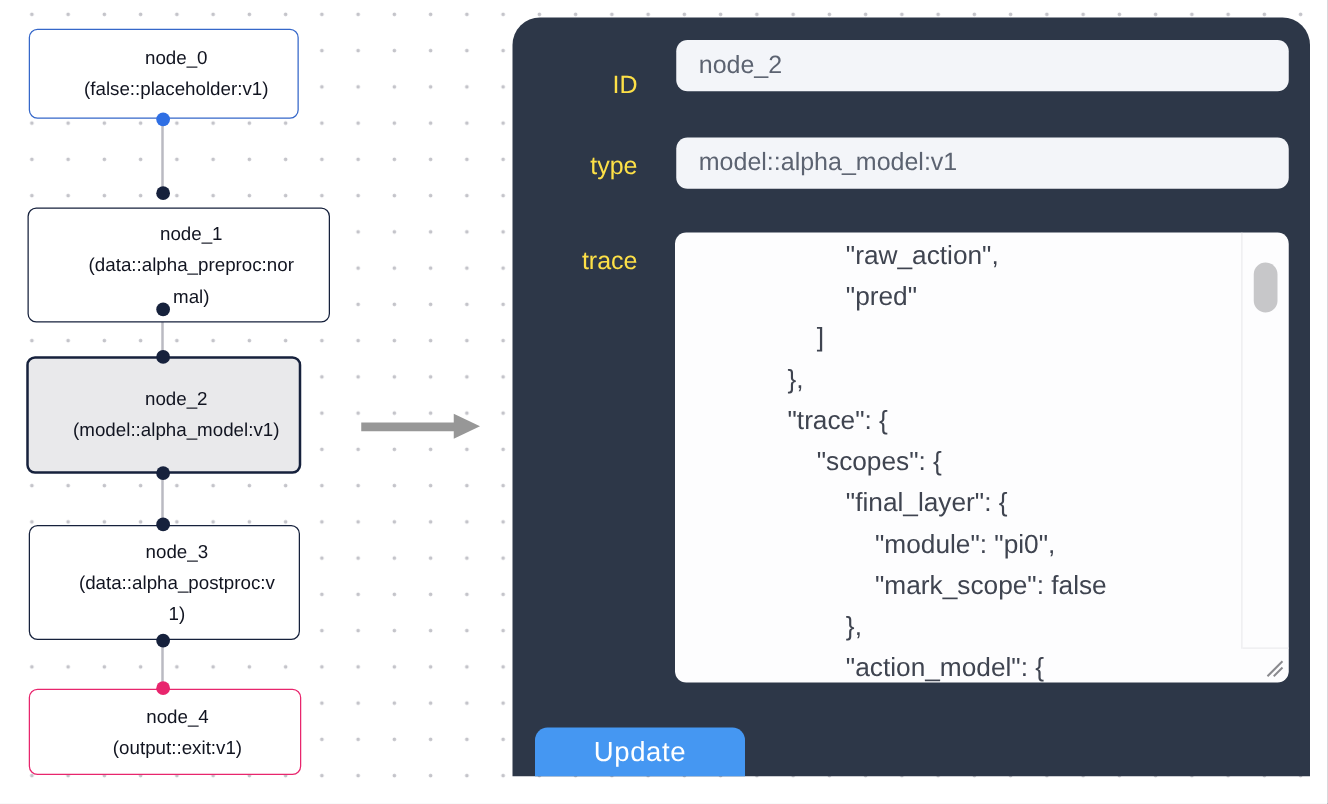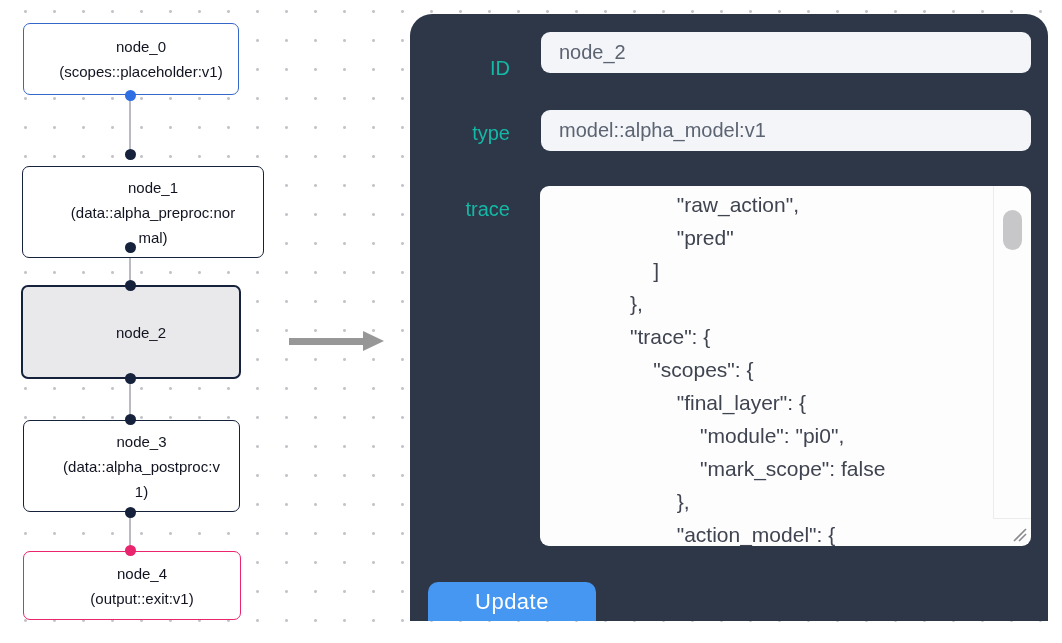--- a/index.html
+++ b/index.html
@@ -84,21 +84,21 @@
     width: 638px; height: 607px;
     background: #2d3748;
     border-radius: 22px 22px 0 0;
     z-index: 4;
   }
   .field-label {
     position: absolute;
     left: 20px; width: 80px;
     text-align: right;
     font-size: 20px;
-    color: #14b8a6;
+    color: #fde047;
   }
   .text-input {
     position: absolute;
     left: 131px; width: 490px; height: 41px;
     background: #f3f5f9;
     border: none; outline: none;
     border-radius: 9px;
     padding: 0 18px;
     font-family: "Liberation Sans", sans-serif;
     font-size: 20px;
@@ -173,29 +173,29 @@
   <div class="port port-blue" style="top:90px"></div>
   <div class="port" style="top:149px"></div>
   <div class="port" style="top:242px"></div>
   <div class="port" style="top:280px"></div>
   <div class="port" style="top:373px"></div>
   <div class="port" style="top:414px"></div>
   <div class="port" style="top:507px"></div>
   <div class="port port-pink" style="top:545px"></div>
 
   <div class="node node-input" style="left:23px;top:23px;width:216px;height:72px">
-    <div class="node-label"><span>node_0</span><br><span>(scopes::placeholder:v1)</span></div>
+    <div class="node-label"><span>node_0</span><br><span>(false::placeholder:v1)</span></div>
   </div>
 
   <div class="node" style="left:22px;top:166px;width:242px;height:92px">
     <div class="node-label"><span>node_1</span><br><span>(data::alpha_preproc:normal)</span></div>
   </div>
 
   <div class="node node-selected" style="left:21px;top:285px;width:220px;height:94px">
-    <div class="node-label"><span>node_2</span><br></div>
+    <div class="node-label"><span>node_2</span><br><span>(model::alpha_model:v1)</span></div>
   </div>
 
   <div class="node" style="left:23px;top:420px;width:217px;height:92px">
     <div class="node-label"><span>node_3</span><br><span>(data::alpha_postproc:v1)</span></div>
   </div>
 
   <div class="node node-output" style="left:23px;top:551px;width:218px;height:69px">
     <div class="node-label"><span>node_4</span><br><span>(output::exit:v1)</span></div>
   </div>
 

